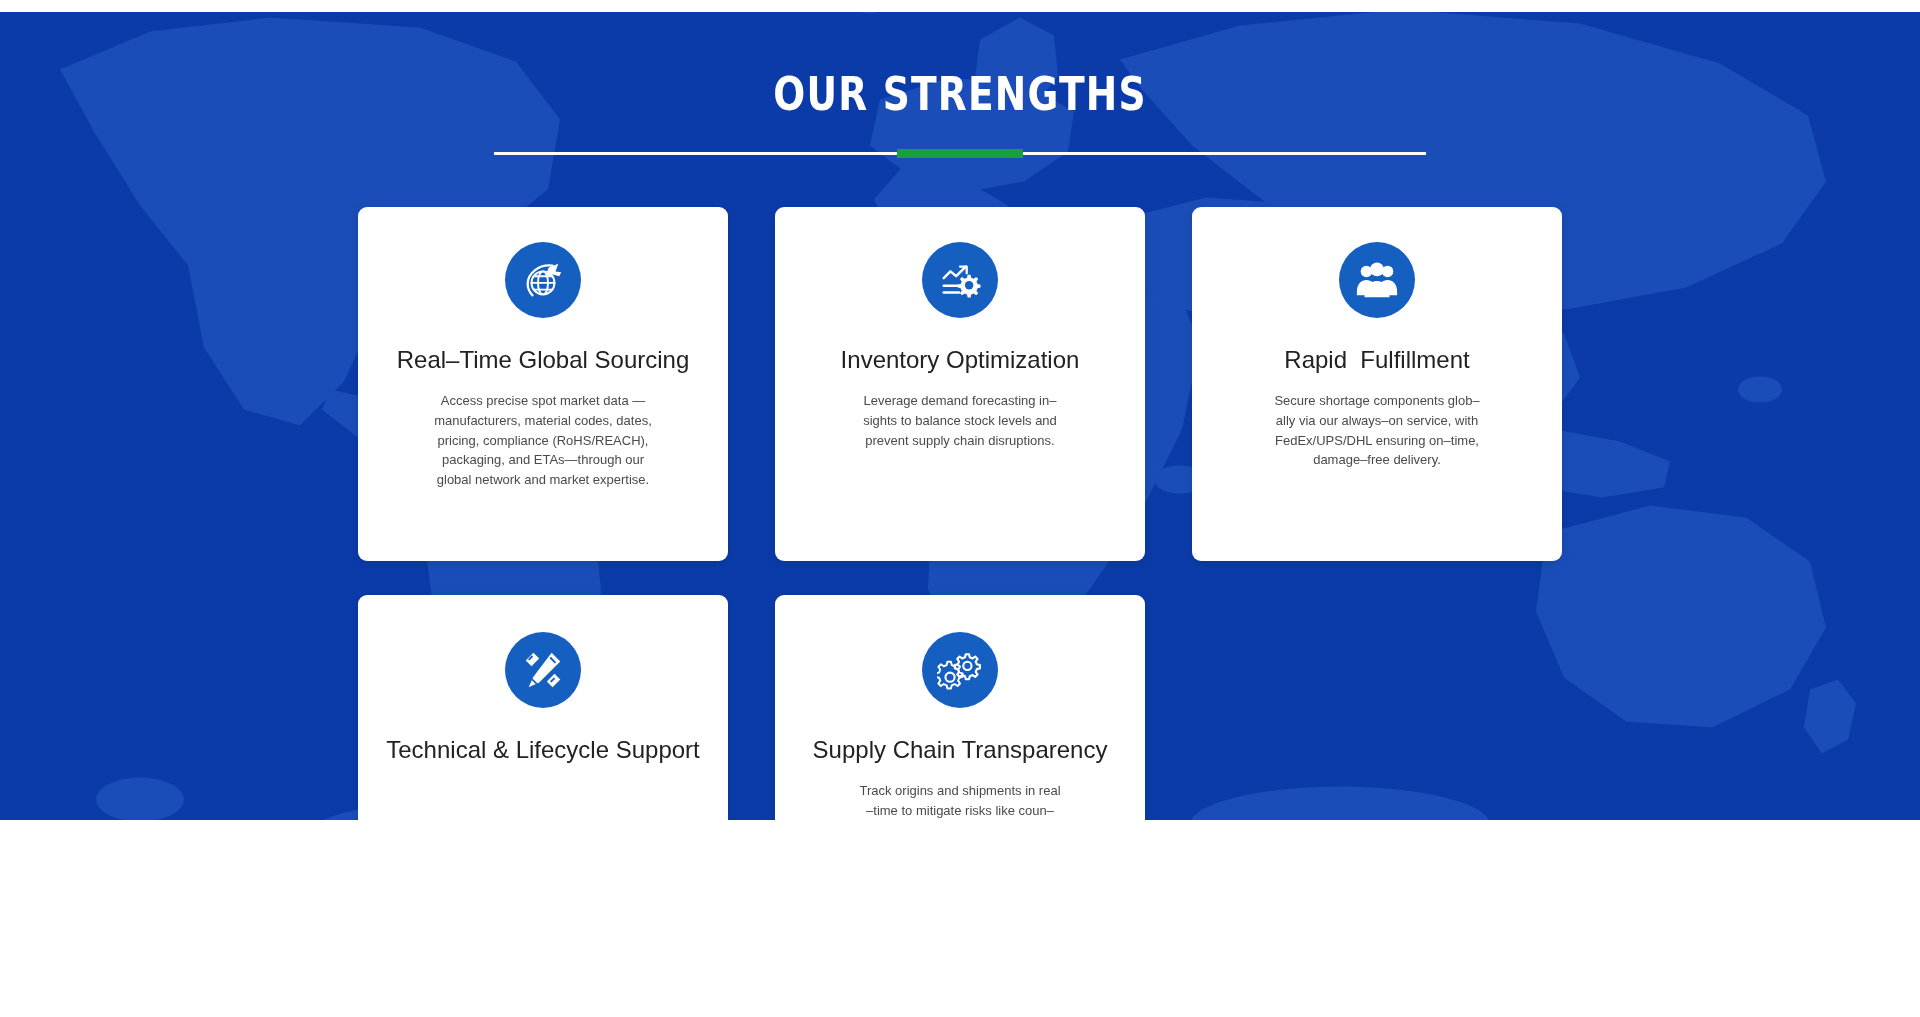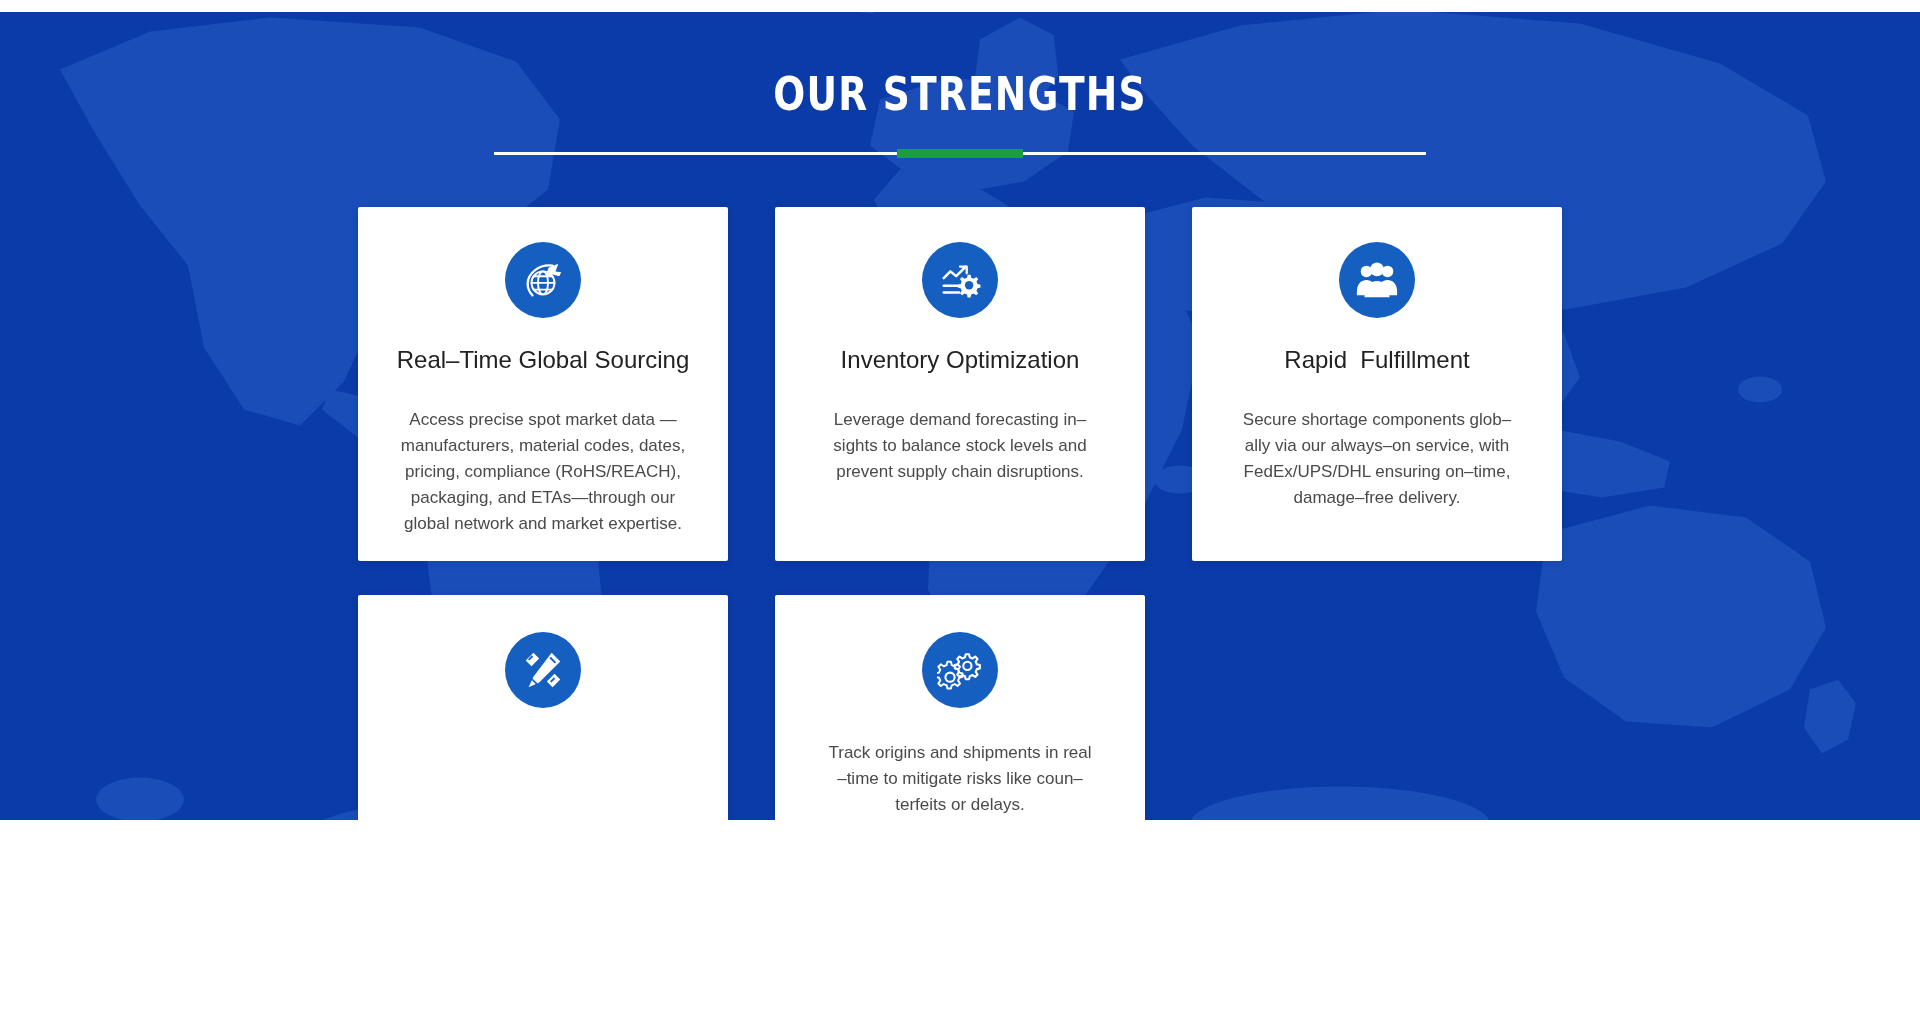--- a/index.html
+++ b/index.html
@@ -72,21 +72,21 @@
     width:1204px;
     display:grid;
     grid-template-columns:repeat(3, 370px);
     grid-template-rows:354px 354px;
     column-gap:47px;
     row-gap:34px;
   }
 
   .card {
     background:#ffffff;
-    border-radius:2px;
+    border-radius:9px;
     padding:35px 26px 0 26px;
     text-align:center;
     box-shadow:0 2px 10px rgba(0,0,0,0.10);
     display:flex;
     flex-direction:column;
     align-items:center;
   }
 
   .icon-circle {
     width:76px; height:76px;
@@ -101,22 +101,22 @@
 
   .card-title {
     margin-top:28px;
     font-size:24px;
     color:#222222;
     font-weight:normal;
     line-height:1.2;
     white-space:pre;
   }
   .card-desc {
-    margin-top:32px;
-    font-size:17px;
+    margin-top:16px;
+    font-size:13px;
     line-height:1.53;
     color:#4a4a4a;
     white-space:pre-line;
   }
 
   
   .grid .card:nth-child(n+4) .icon-circle { margin-top:2px; }
 </style>
 </head>
 <body>
@@ -247,32 +247,34 @@
           <g>
             <path d="M28 36 L36 28 L42 34 L34 42 Z"></path>
             <rect x="31.2" y="33.4" width="5.6" height="2.1" transform="rotate(-45 34 34.4)" fill="#155FC0"></rect>
           </g>
 
           <path d="M33 6 L42 15 L20 37 L9 42 L14 31 Z"></path>
           <path d="M31.5 11 L37 16.5" stroke="#155FC0" stroke-width="2"></path>
           <path d="M12.5 33.5 L17.5 38.5" stroke="#155FC0" stroke-width="1.6"></path>
         </svg>
       </div>
+      <div class="card-title">Technical &amp; Lifecycle Support</div>
     </div>
 
     <div class="card">
       <div class="icon-circle">
         <svg viewBox="0 0 48 48" fill="none" stroke="#ffffff" stroke-width="2.2" stroke-linejoin="round">
 
           <path d="M30 7.5 l3.4 0 0.8 3.2 2.9 1.2 2.8 -1.9 2.4 2.4 -1.9 2.8 1.2 2.9 3.2 0.8 0 3.4 -3.2 0.8 -1.2 2.9 1.9 2.8 -2.4 2.4 -2.8 -1.9 -2.9 1.2 -0.8 3.2 -3.4 0 -0.8 -3.2 -2.9 -1.2 -2.8 1.9 -2.4 -2.4 1.9 -2.8 -1.2 -2.9 -3.2 -0.8 0 -3.4 3.2 -0.8 1.2 -2.9 -1.9 -2.8 2.4 -2.4 2.8 1.9 2.9 -1.2 z"></path>
           <circle cx="31.7" cy="19.7" r="4.3"></circle>
 
           <path d="M14 20 l4 0 0.9 3.7 3.3 1.4 3.3 -2.2 2.8 2.8 -2.2 3.3 1.4 3.3 3.7 0.9 0 4 -3.7 0.9 -1.4 3.3 2.2 3.3 -2.8 2.8 -3.3 -2.2 -3.3 1.4 -0.9 3.7 -4 0 -0.9 -3.7 -3.3 -1.4 -3.3 2.2 -2.8 -2.8 2.2 -3.3 -1.4 -3.3 -3.7 -0.9 0 -4 3.7 -0.9 1.4 -3.3 -2.2 -3.3 2.8 -2.8 3.3 2.2 3.3 -1.4 z" transform="translate(-2,-3) scale(0.92)"></path>
           <circle cx="13.6" cy="31.5" r="4.8"></circle>
         </svg>
       </div>
+      <div class="card-title">Supply Chain Transparency</div>
       <div class="card-desc">Track origins and shipments in real
 –time to mitigate risks like coun–
 terfeits or delays.</div>
     </div>
 
   </div>
 </div>
 
 </body></html>

